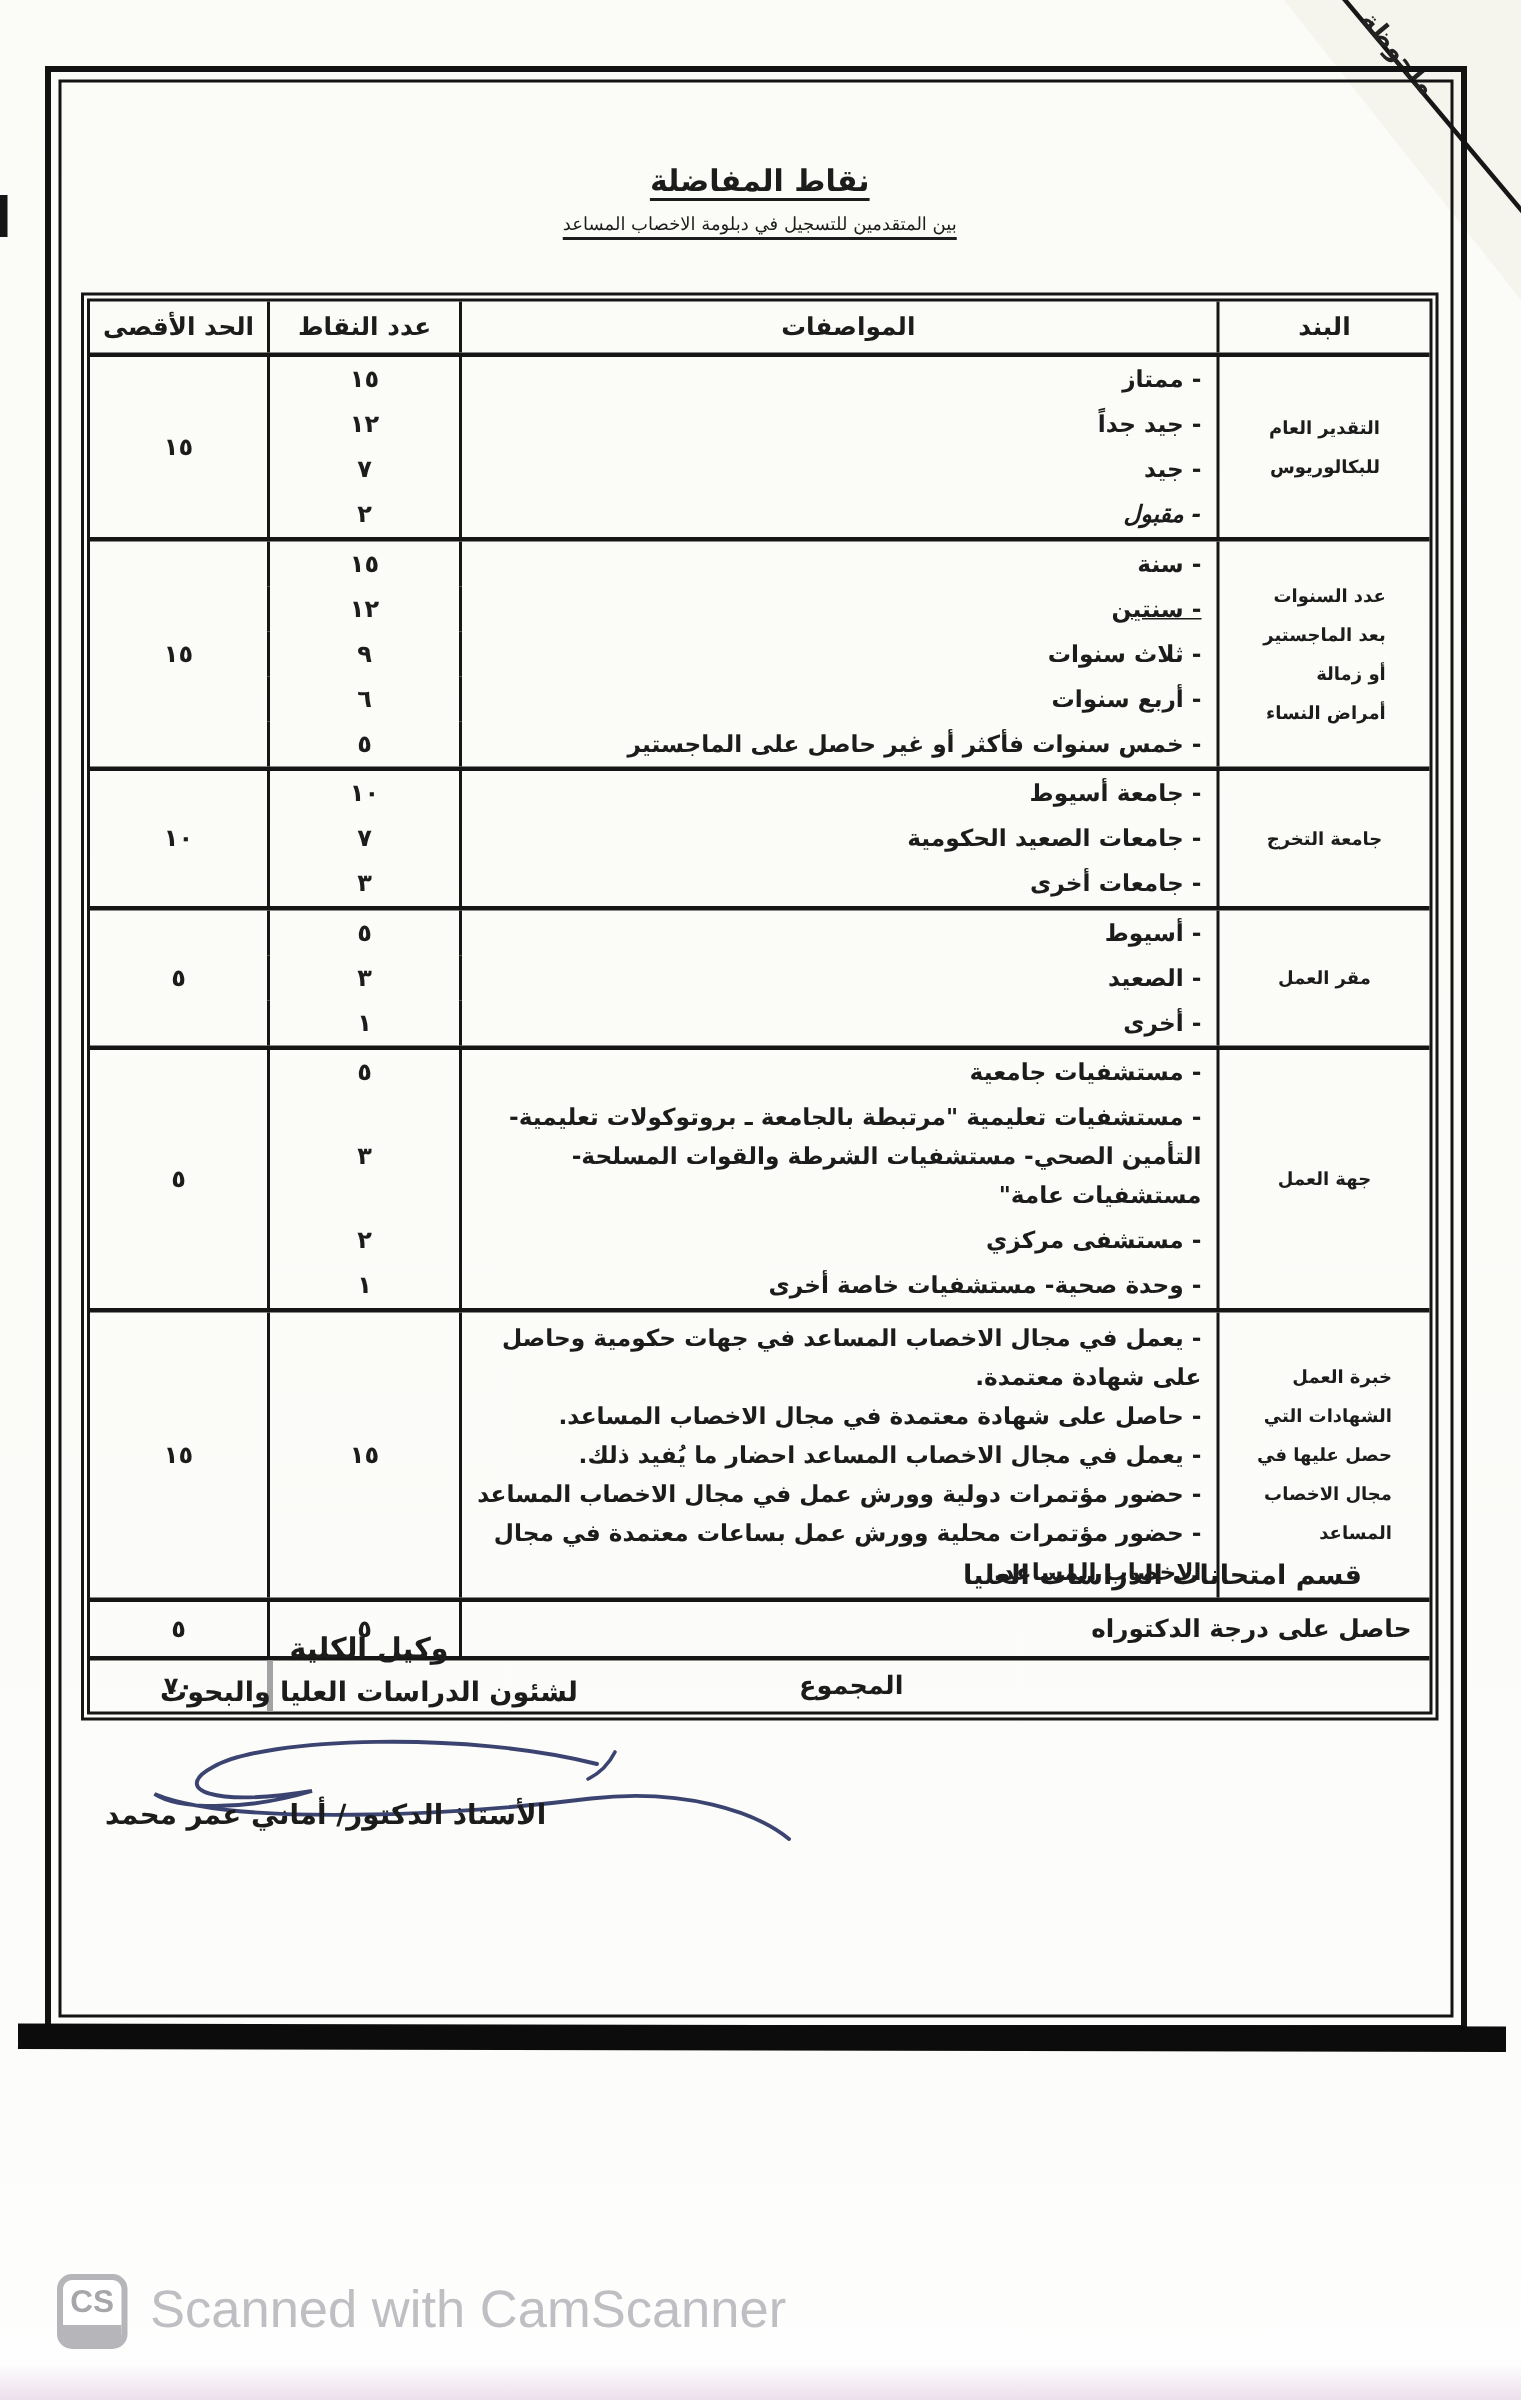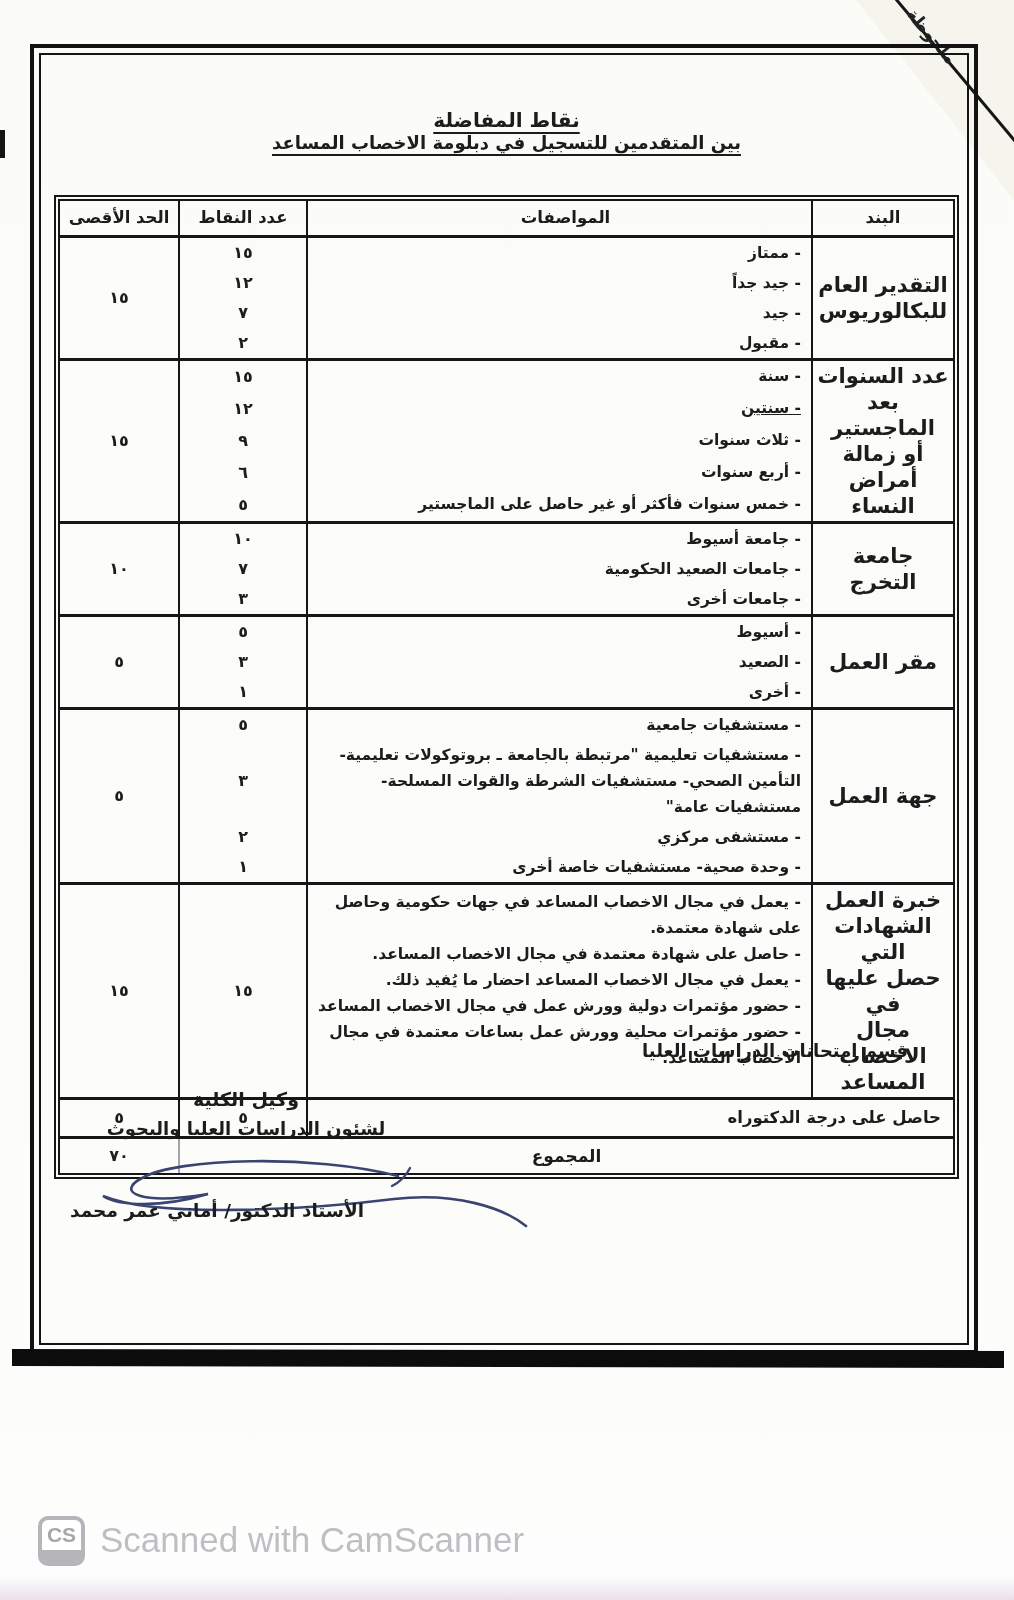--- a/index.html
+++ b/index.html
@@ -25,40 +25,40 @@
     clip-path:polygon(856px 0px, 1014px 0px, 1014px 200px);
     background:#f5f4ed; }
   .corner-line { position:absolute; left:888px; top:-8px; width:3px; height:250px;
     background:#161616; transform-origin:0 0; transform:rotate(-40deg); }
   .corner-note { position:absolute; left:918px; top:4px; font-size:17px; font-weight:700;
     color:#222; transform-origin:0 0; transform:rotate(50deg); letter-spacing:2px; }
 
   
   .title-wrap { left:58px; top:108px; width:897px; text-align:center; }
   .title-1 { font-size:20px; font-weight:700; text-decoration:underline; text-underline-offset:5px; text-decoration-thickness:2px; }
-  .title-2 { font-size:18px; font-weight:700; text-decoration:underline; text-underline-offset:5px; text-decoration-thickness:2px; }
+  .title-2 { margin-top:10px; font-size:12px; font-weight:400; text-decoration:underline; text-underline-offset:5px; text-decoration-thickness:2px; }
 
   
   #score-table { left:58px; top:199px; width:897px; border:2px solid #161616; outline:2px solid #161616; outline-offset:2px; background:transparent; }
   .trow { display:grid; direction:rtl; }
   .cols4 { grid-template-columns:142px 1fr 130px 118px; }
   .cols2 { grid-template-columns:1fr 118px; }
   .trow + .trow { border-top:3px solid #161616; }
   .cell { font-weight:700; font-size:15.5px; line-height:26px; }
-  .c-band { display:flex; align-items:center; justify-content:center; text-align:center;
-    white-space:pre-line; padding:2px 3px; font-size:21px; border-left:2px solid #161616; }
+  .c-band { display:flex; align-items:center; justify-content:center; text-align:right;
+    white-space:pre-line; padding:2px 3px; font-size:12px; border-left:2px solid #161616; }
   .c-spec { text-align:right; padding:2px 10px 2px 8px; }
   .c-specblock { text-align:right; padding:4px 10px 4px 8px; }
   .c-pts { display:flex; align-items:center; justify-content:center;
     border-left:2px solid #161616; border-right:2px solid #161616; font-size:16px; }
   .c-max { display:flex; align-items:center; justify-content:center; font-size:16px; }
   .h { display:flex; align-items:center; justify-content:center; font-size:16.5px; line-height:30px; padding:2px; text-align:center; }
   .hh { min-height:34px; }
   .c-merged { display:flex; align-items:center; justify-content:flex-start; padding:4px 12px; font-size:16.5px; }
-  .c-total { display:flex; align-items:center; justify-content:center; font-size:17px; border-left:2px solid #a3a3a3; min-height:34px; }
+  .c-total { display:flex; align-items:center; justify-content:center; font-size:17px; border-left:4px solid #a3a3a3; min-height:34px; }
 
   
   .dept { top:1040px; right:106px; font-size:18px; font-weight:700; }
   .sig-block { left:88px; top:1088px; width:316px; text-align:center; font-weight:700; }
   .sig-line1 { font-size:19px; }
   .sig-line2 { font-size:18px; margin-top:8px; }
   .sig-svg { left:58px; top:1146px; }
   .sig-name { left:70px; top:1200px; font-size:18.5px; font-weight:700; }
 
   
@@ -97,21 +97,21 @@
     </div>
     <div class="trow cols4">
       <div class="cell c-band" style="grid-area: 1 / 1 / span 4;">التقدير العام
 للبكالوريوس</div>
       <div class="cell c-spec" style="grid-area: 1 / 2;">- ممتاز</div>
       <div class="cell c-pts" style="grid-area: 1 / 3;">١٥</div>
       <div class="cell c-spec" style="grid-area: 2 / 2;">- جيد جداً</div>
       <div class="cell c-pts" style="grid-area: 2 / 3;">١٢</div>
       <div class="cell c-spec" style="grid-area: 3 / 2;">- جيد</div>
       <div class="cell c-pts" style="grid-area: 3 / 3;">٧</div>
-      <div class="cell c-spec" style="grid-area: 4 / 2;">- مقبول</div>
+      <div class="cell c-spec" style="grid-area: 4 / 2; font-style: italic;">- مقبول</div>
       <div class="cell c-pts" style="grid-area: 4 / 3;">٢</div>
       <div class="cell c-max" style="grid-area: 1 / 4 / span 4;">١٥</div>
     </div>
     <div class="trow cols4">
       <div class="cell c-band" style="grid-area: 1 / 1 / span 5;">عدد السنوات
 بعد الماجستير
 أو زمالة
 أمراض النساء</div>
       <div class="cell c-spec" style="grid-area: 1 / 2;">- سنة</div>
       <div class="cell c-pts" style="grid-area: 1 / 3;">١٥</div>

